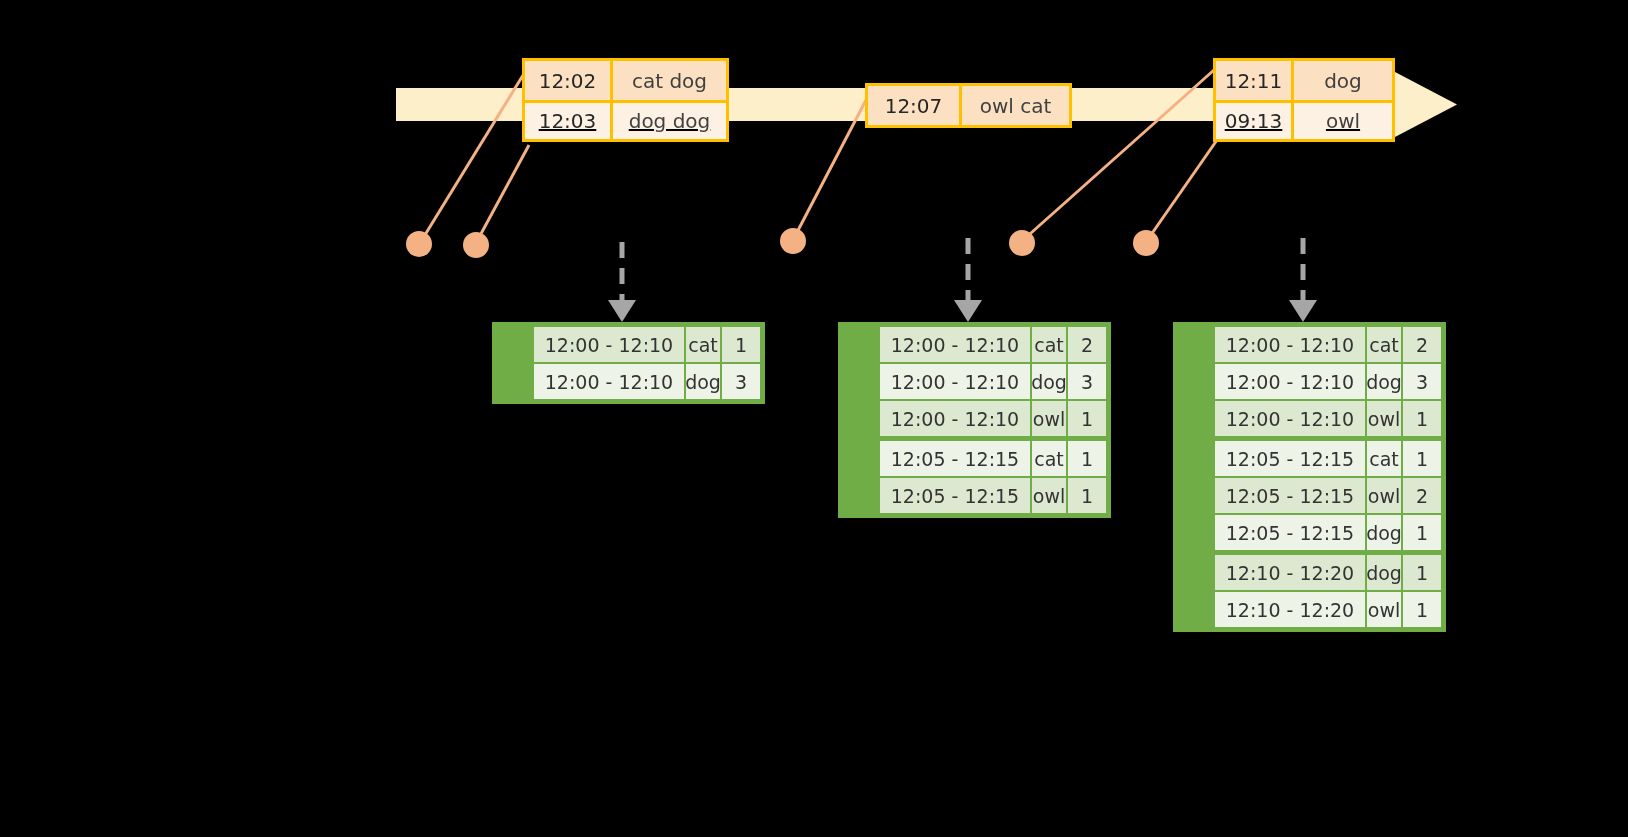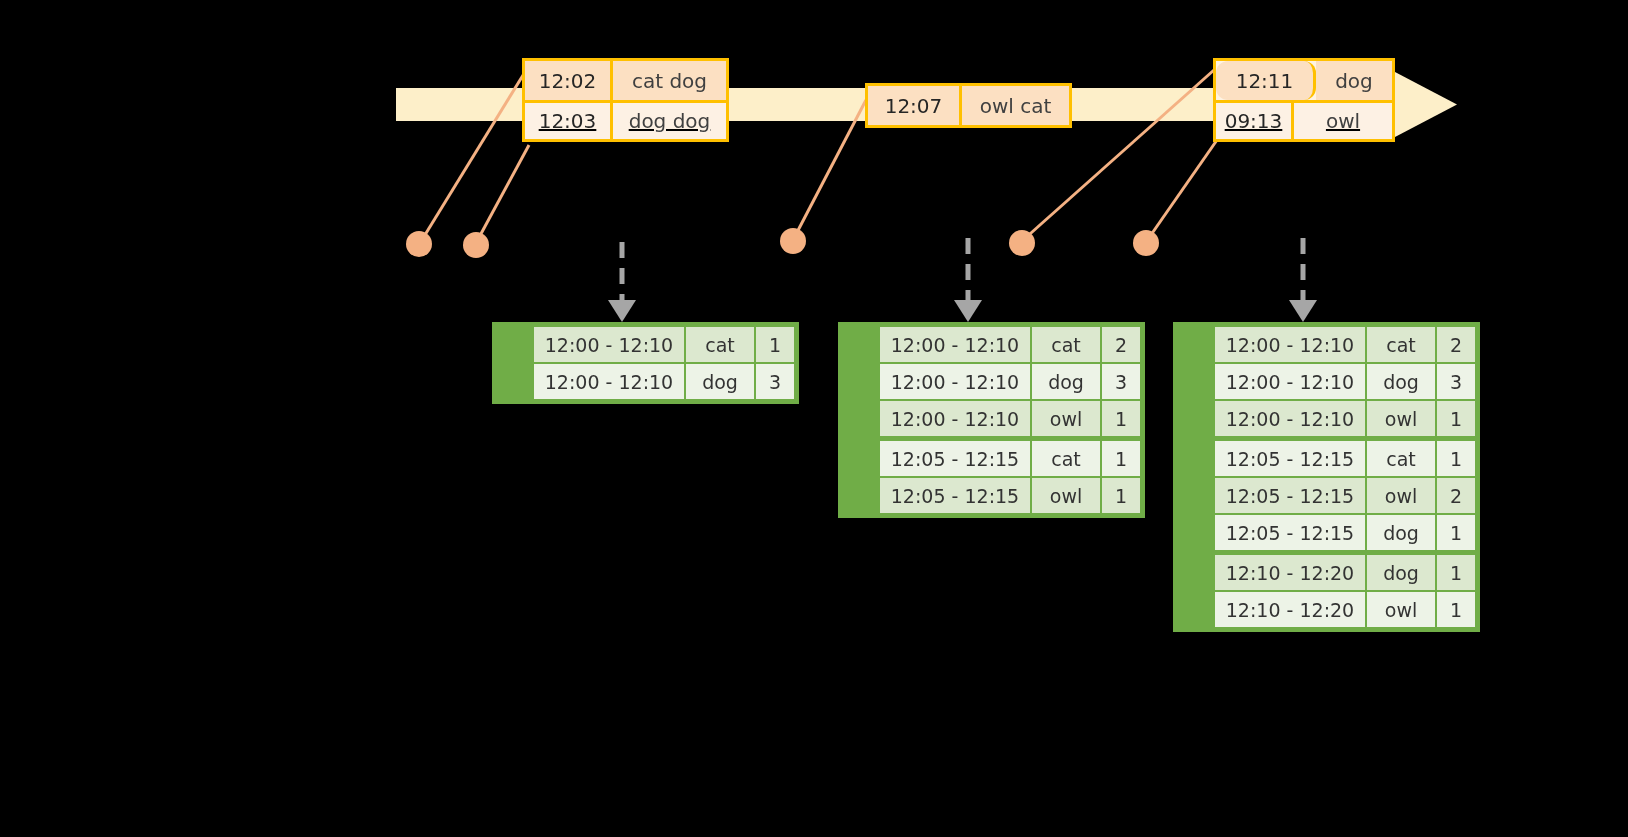--- a/index.html
+++ b/index.html
@@ -86,21 +86,21 @@
     justify-content: center;
     font-size: 19px;
     color: #333333;
     background: #EDF3E7;
     margin-right: 2px;
   }
   .gcell:last-child { margin-right: 0; }
   .grow.alt .gcell { background: #DCE8CF; }
   .grow.sep { margin-bottom: 5px; }
   .c-win { width: 150px; }
-  .c-key { width: 68px; }
+  .c-key { width: 34px; }
   .c-cnt { width: 38px; }
 </style>
 </head>
 <body>
 
 <div id="stage">
 
   <svg class="layer" viewBox="0 0 1628 837">
 
     <g>
@@ -148,21 +148,21 @@
 
   <div class="evt-group" style="left:865px; top:83px; width:207px;">
     <div class="evt-row shade">
       <div class="evt-time" style="width:94px;">12:07</div>
       <div class="evt-val">owl cat</div>
     </div>
   </div>
 
   <div class="evt-group" style="left:1213px; top:58px; width:182px;">
     <div class="evt-row shade">
-      <div class="evt-time" style="width:100px;border-radius:12px;">12:11</div>
+      <div class="evt-time" style="width:78px;">12:11</div>
       <div class="evt-val">dog</div>
     </div>
     <div class="evt-row">
       <div class="evt-time" style="width:78px;">09:13</div>
       <div class="evt-val">owl</div>
     </div>
   </div>
 
   <div class="gtable" style="left:492px; top:322px;">
     <div class="grow alt">

